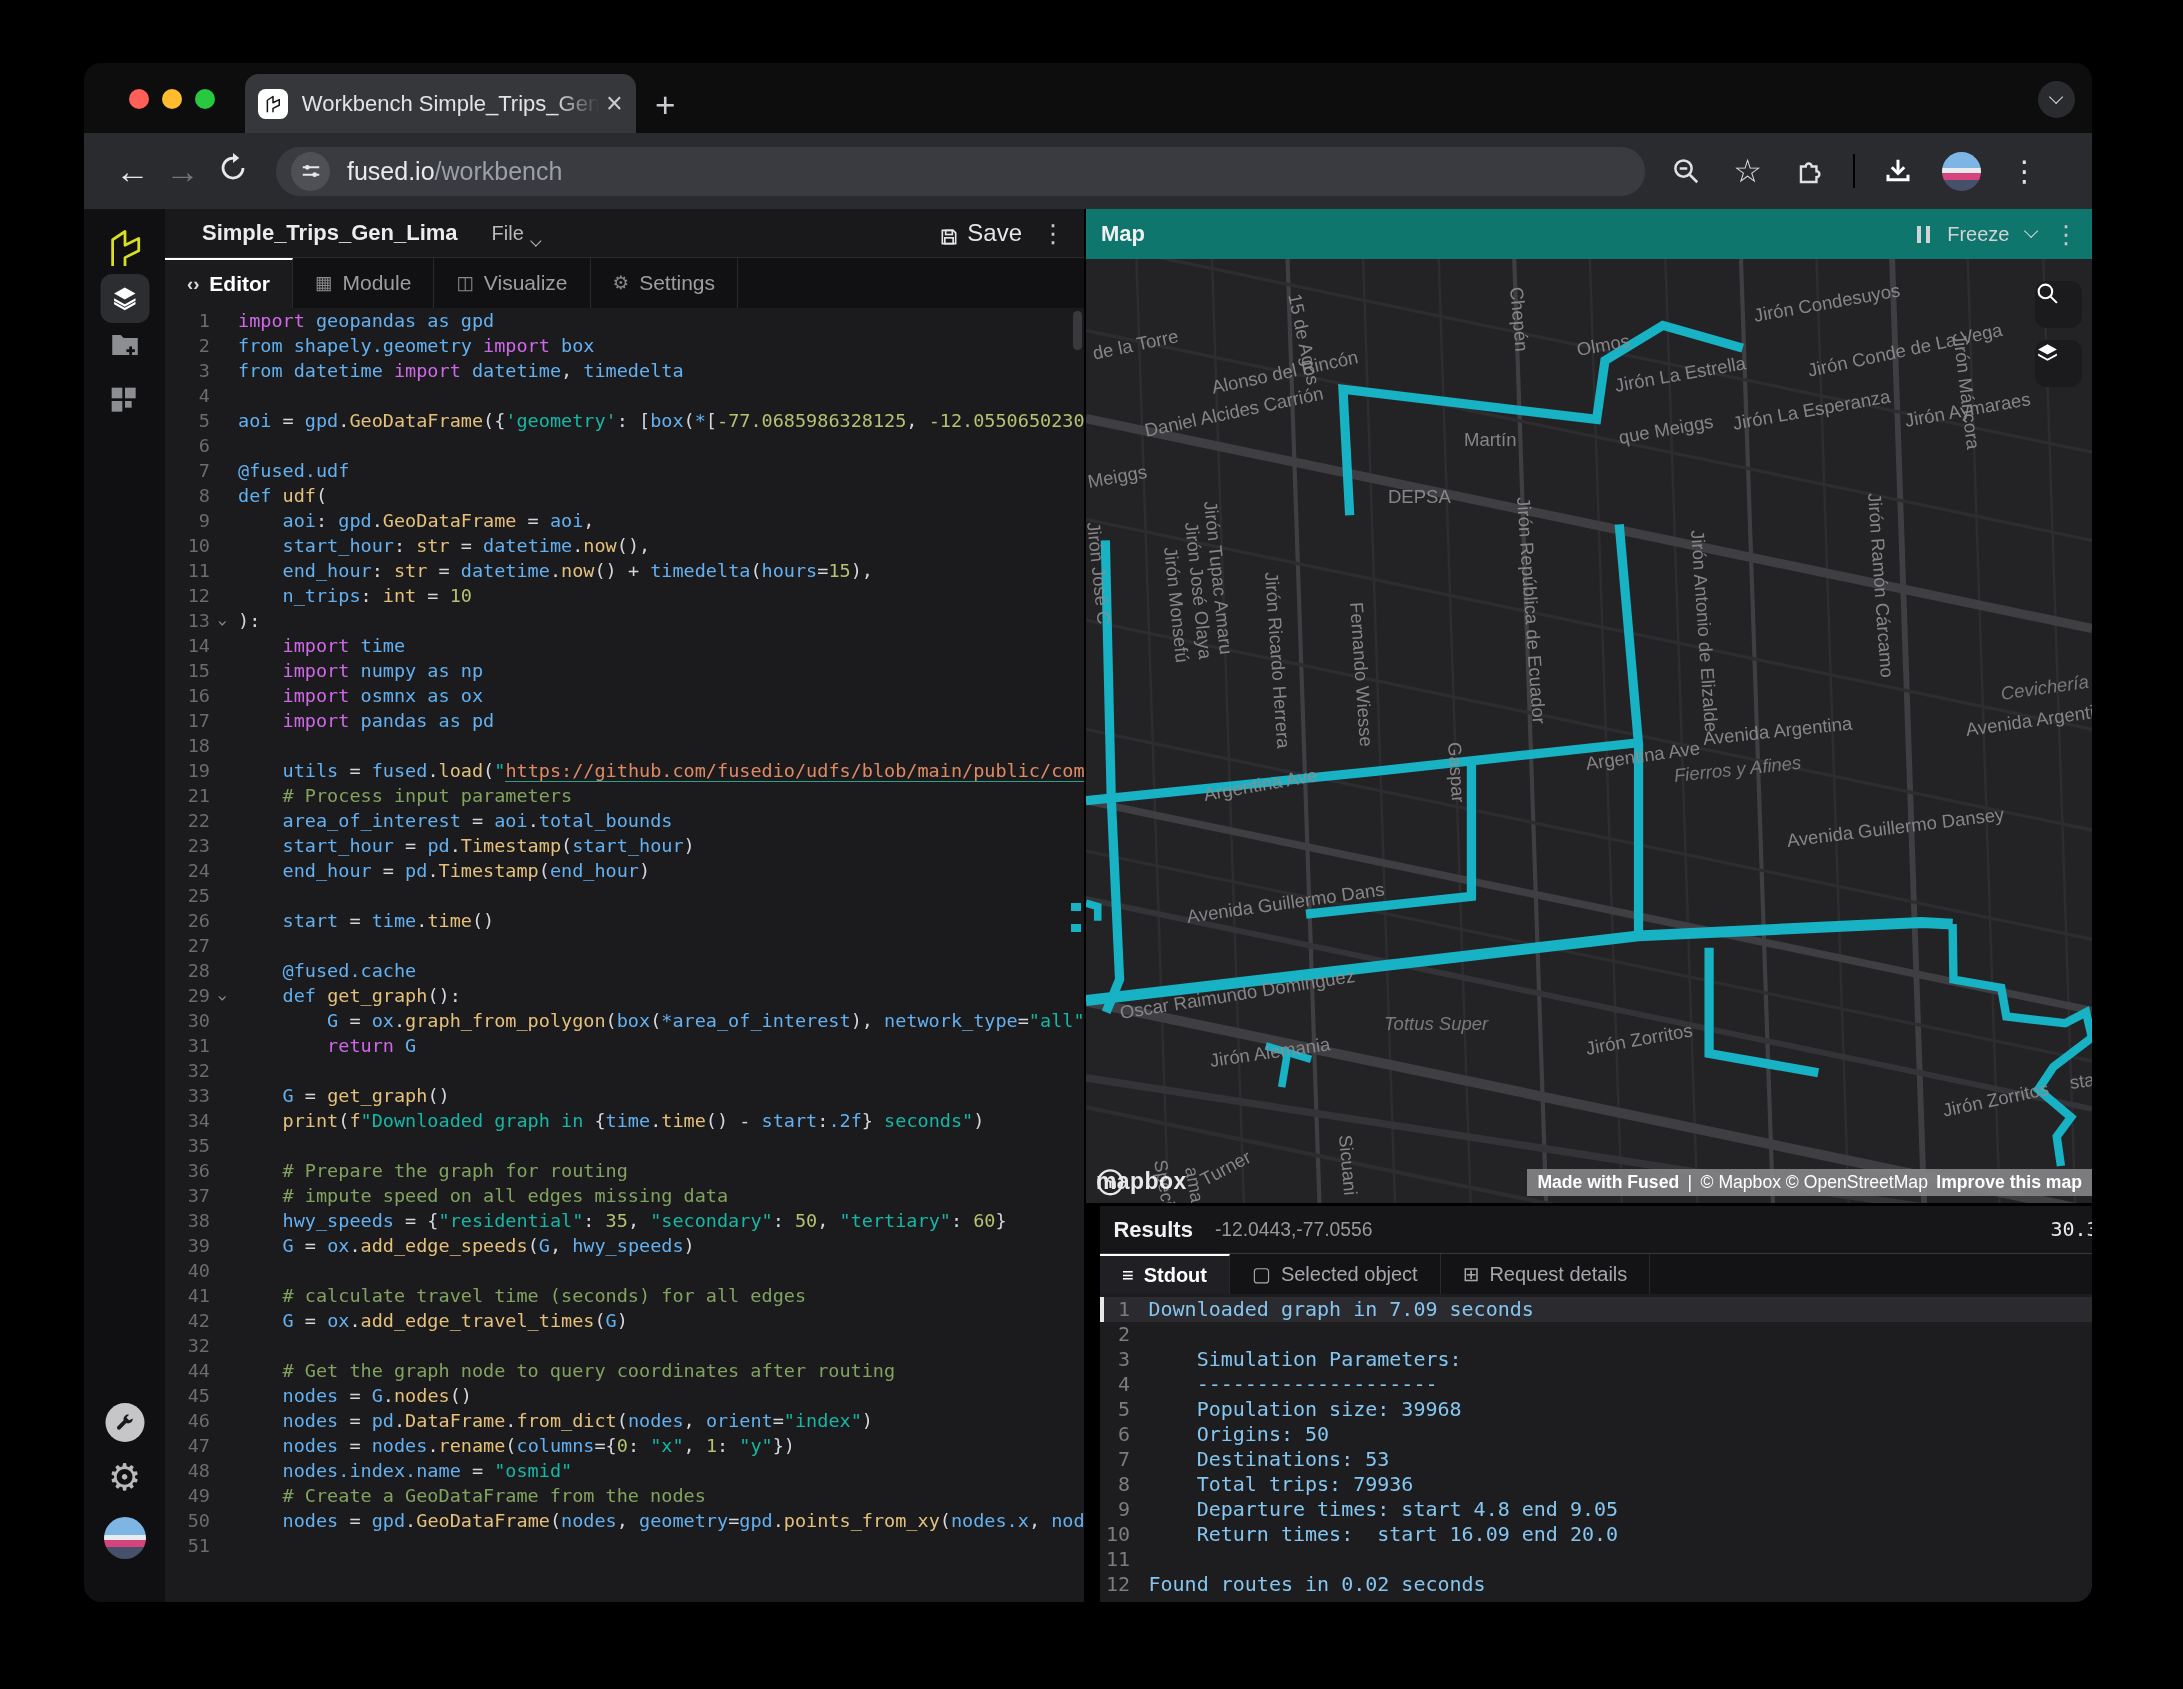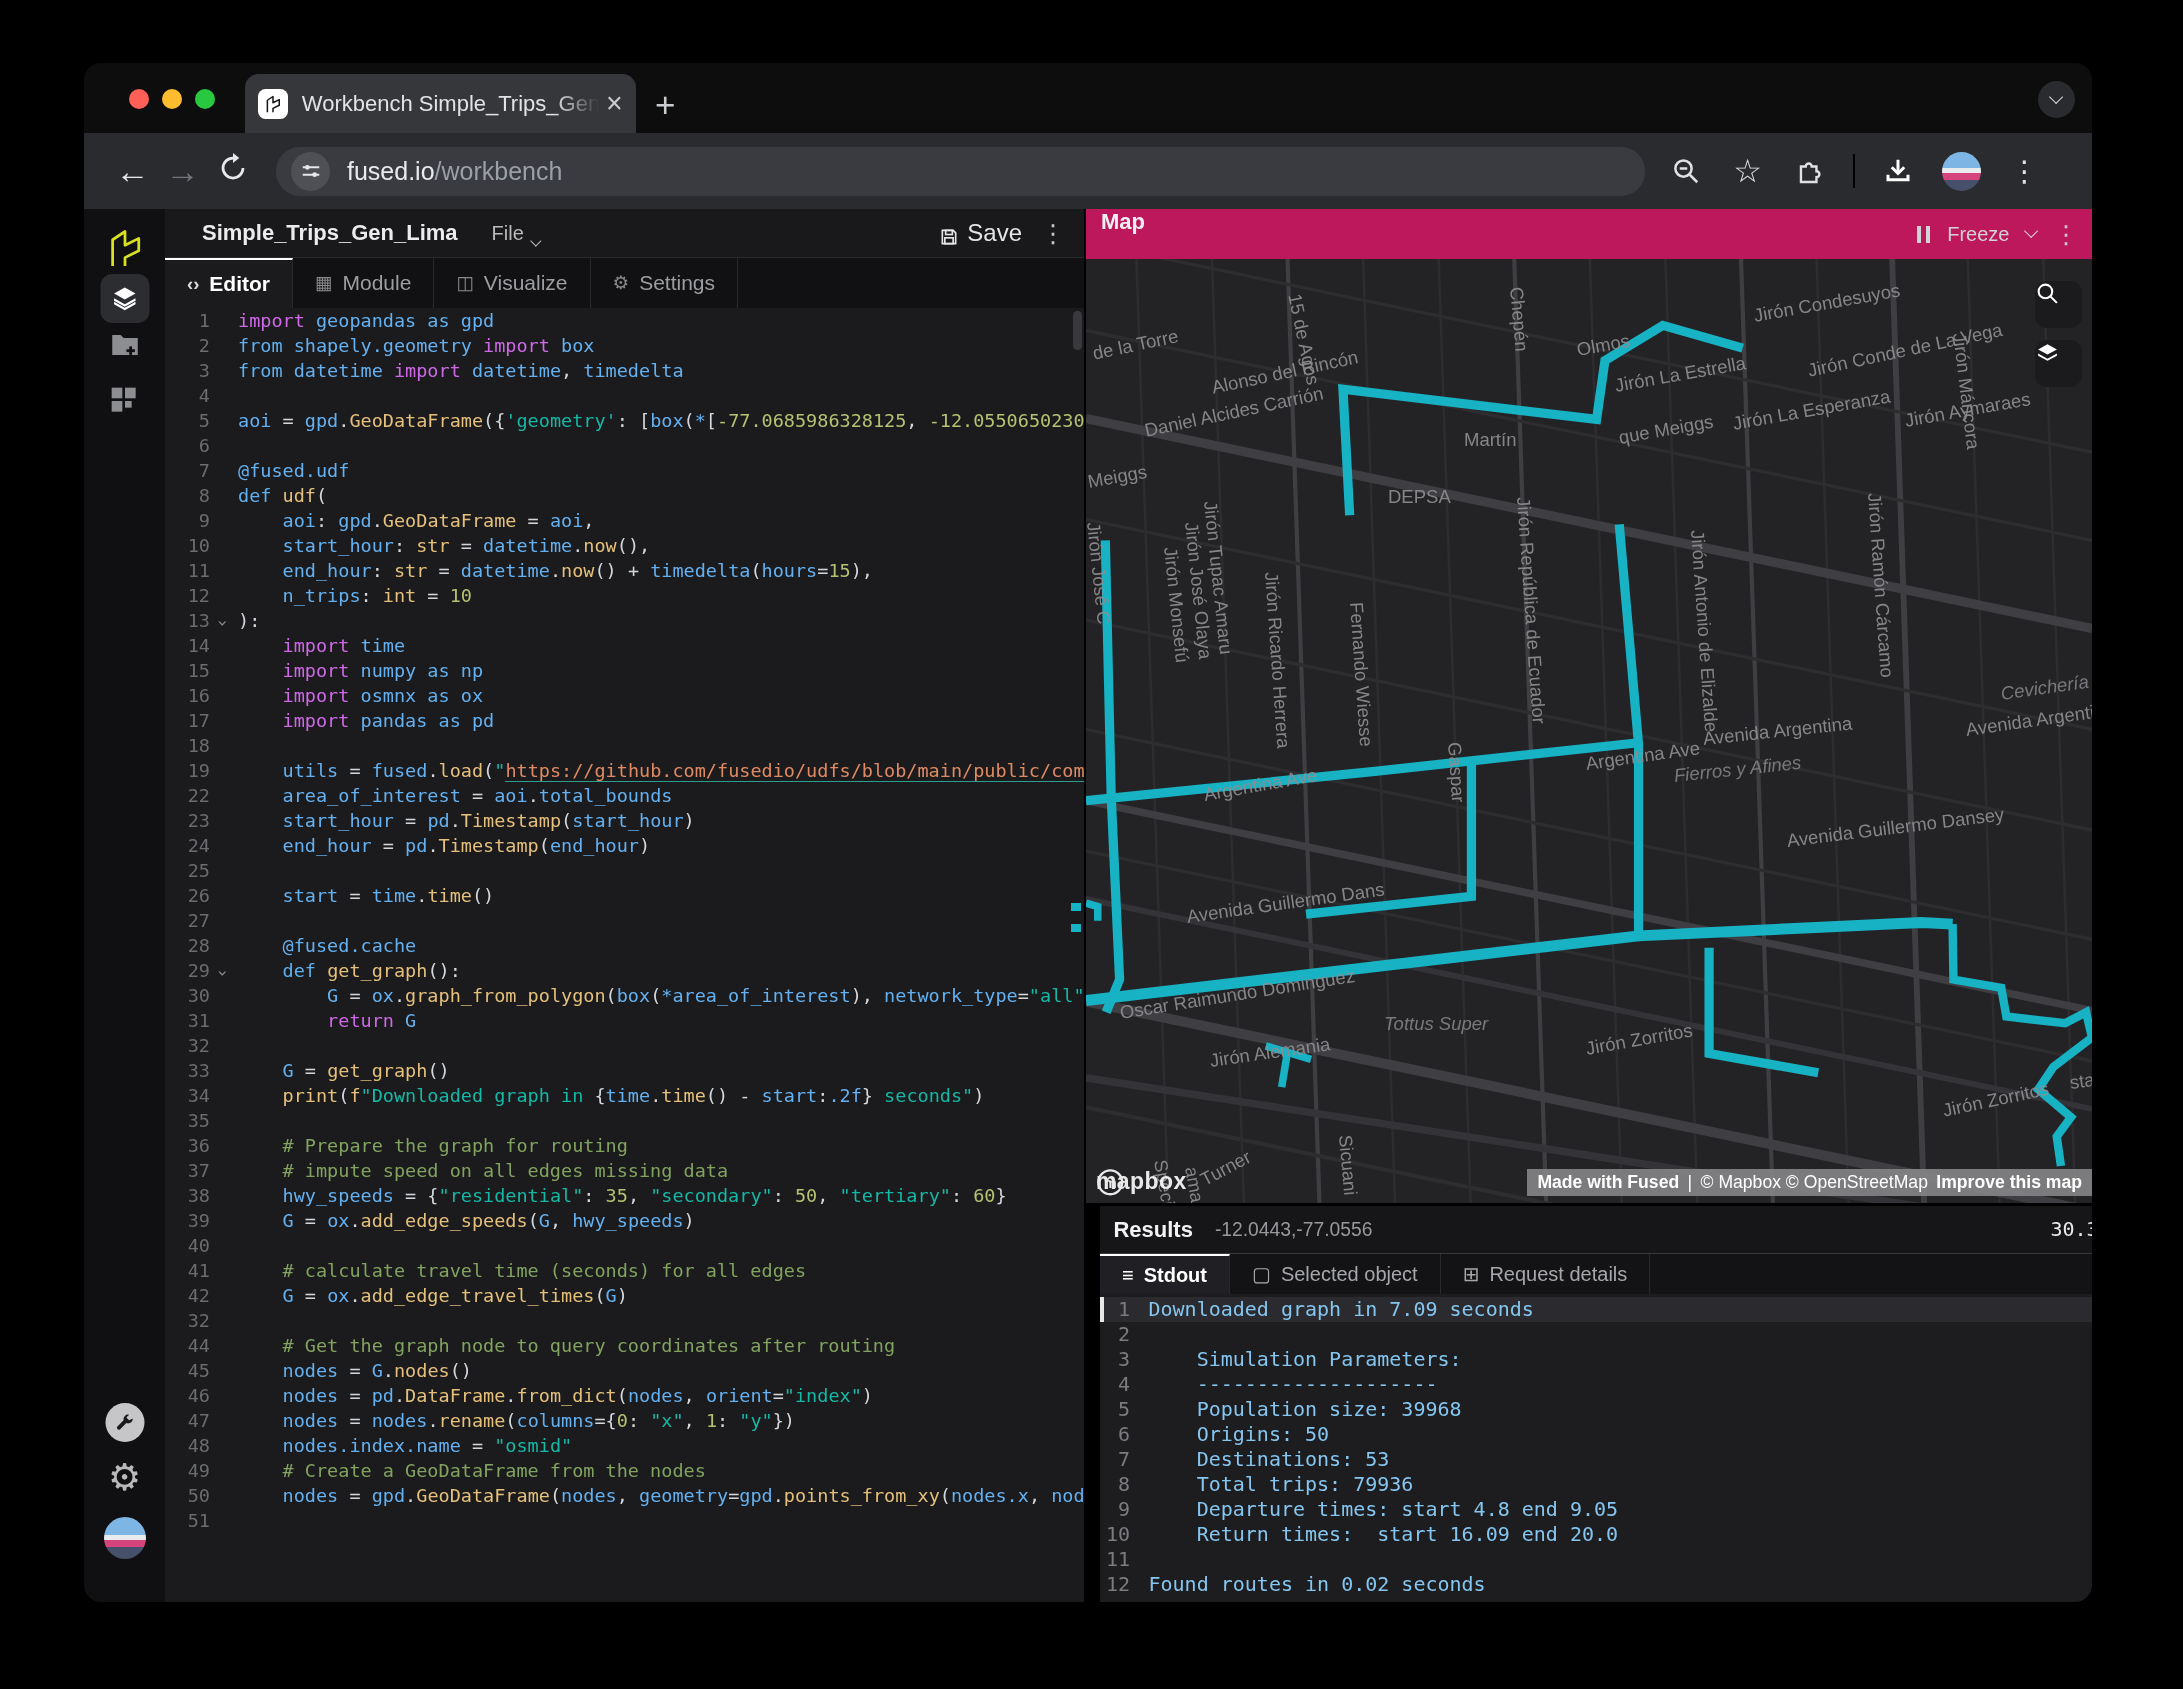--- a/index.html
+++ b/index.html
@@ -58,21 +58,21 @@
   .gut{width:45px;text-align:right;color:#6b6c6f;flex:0 0 auto;position:relative}
   .fold{position:absolute;right:-18.5px;top:2.5px;color:#8a8b8e;font-size:17px;transform:rotate(90deg)}
   .ctext{margin-left:28px;white-space:pre}
   .tk-k{color:#cf68e8}.tk-kb{color:#5fb0ef}.tk-b{color:#64b1f2}.tk-y{color:#e5c07b}
   .tk-s{color:#14b8a6}.tk-u{color:#e08a63;border-bottom:1.7px solid #2f9d8e}
   .tk-n{color:#b6c171}.tk-c{color:#82a35f}.tk-w{color:#d3d7dc}
   .ed-scroll-mark{position:absolute;width:10px;height:8.4px;right:3.4px}
   .ed-thumb{position:absolute;right:2.5px;top:102px;width:8.4px;height:39px;background:#39393d;border-radius:4.2px}
   
   .map-col{position:absolute;left:1002px;top:0;width:1006px;height:100%}
-  .map-header{position:absolute;left:0;top:0;width:100%;height:50px;background:#be185d;display:flex;}
+  .map-header{position:absolute;left:0;top:0;width:100%;height:50px;background:#0f766e;display:flex;align-items:center}
   .map-title{color:#f0f0f2;font-weight:bold;font-size:22px;margin-left:15px}
   .map-right{margin-left:auto;display:flex;align-items:center;gap:17px;margin-right:13.4px;color:#d2d3d6;font-size:20px}
   .pauseicon{width:13.4px;height:17px;border-left:4.2px solid #d2d3d6;border-right:4.2px solid #d2d3d6;box-sizing:border-box}
   .map{position:absolute;left:0;top:50px;width:1006px;height:944px;background:#232326;overflow:hidden}
   .map svg{position:absolute;left:0;top:0}
   .map-label{position:absolute;color:#8e8e91;font-size:18.5px;white-space:nowrap;transform-origin:0 50%;opacity:.92}
   .map-label.it{font-style:italic;color:#808084}
   .map-btn{position:absolute;right:10px;width:47px;height:47px;background:#1b1b1e;border-radius:11.8px;
     display:flex;align-items:center;justify-content:center}
   .mapbox-logo{position:absolute;left:10px;bottom:8.4px;display:flex;align-items:center;gap:6.7px;opacity:.9}
@@ -270,20 +270,21 @@
           <div class="code-line"><span class="gut">10</span><span class="ctext"><span class="tk-w">    </span><span class="tk-b">start_hour</span><span class="tk-w">: </span><span class="tk-y">str</span><span class="tk-w"> = </span><span class="tk-b">datetime</span><span class="tk-w">.</span><span class="tk-y">now</span><span class="tk-w">(),</span></span></div>
           <div class="code-line"><span class="gut">11</span><span class="ctext"><span class="tk-w">    </span><span class="tk-b">end_hour</span><span class="tk-w">: </span><span class="tk-y">str</span><span class="tk-w"> = </span><span class="tk-b">datetime</span><span class="tk-w">.</span><span class="tk-y">now</span><span class="tk-w">() + </span><span class="tk-b">timedelta</span><span class="tk-w">(</span><span class="tk-b">hours</span><span class="tk-w">=</span><span class="tk-n">15</span><span class="tk-w">),</span></span></div>
           <div class="code-line"><span class="gut">12</span><span class="ctext"><span class="tk-w">    </span><span class="tk-b">n_trips</span><span class="tk-w">: </span><span class="tk-y">int</span><span class="tk-w"> = </span><span class="tk-n">10</span></span></div>
           <div class="code-line"><span class="gut">13<span class="fold">›</span></span><span class="ctext"><span class="tk-w">):</span></span></div>
           <div class="code-line"><span class="gut">14</span><span class="ctext"><span class="tk-w">    </span><span class="tk-k">import</span><span class="tk-w"> </span><span class="tk-b">time</span></span></div>
           <div class="code-line"><span class="gut">15</span><span class="ctext"><span class="tk-w">    </span><span class="tk-k">import</span><span class="tk-w"> </span><span class="tk-b">numpy</span><span class="tk-kb"> as </span><span class="tk-b">np</span></span></div>
           <div class="code-line"><span class="gut">16</span><span class="ctext"><span class="tk-w">    </span><span class="tk-k">import</span><span class="tk-w"> </span><span class="tk-b">osmnx</span><span class="tk-kb"> as </span><span class="tk-b">ox</span></span></div>
           <div class="code-line"><span class="gut">17</span><span class="ctext"><span class="tk-w">    </span><span class="tk-k">import</span><span class="tk-w"> </span><span class="tk-b">pandas</span><span class="tk-kb"> as </span><span class="tk-b">pd</span></span></div>
           <div class="code-line"><span class="gut">18</span><span class="ctext"></span></div>
           <div class="code-line"><span class="gut">19</span><span class="ctext"><span class="tk-w">    </span><span class="tk-b">utils</span><span class="tk-w"> = </span><span class="tk-b">fused</span><span class="tk-w">.</span><span class="tk-y">load</span><span class="tk-w">(</span><span class="tk-s">"</span><span class="tk-u">https://github.com/fusedio/udfs/blob/main/public/comm</span></span></div>
+          <div class="code-line"><span class="gut">21</span><span class="ctext"><span class="tk-w">    </span><span class="tk-c"># Process input parameters</span></span></div>
           <div class="code-line"><span class="gut">22</span><span class="ctext"><span class="tk-w">    </span><span class="tk-b">area_of_interest</span><span class="tk-w"> = </span><span class="tk-b">aoi</span><span class="tk-w">.</span><span class="tk-b">total_bounds</span></span></div>
           <div class="code-line"><span class="gut">23</span><span class="ctext"><span class="tk-w">    </span><span class="tk-b">start_hour</span><span class="tk-w"> = </span><span class="tk-b">pd</span><span class="tk-w">.</span><span class="tk-y">Timestamp</span><span class="tk-w">(</span><span class="tk-b">start_hour</span><span class="tk-w">)</span></span></div>
           <div class="code-line"><span class="gut">24</span><span class="ctext"><span class="tk-w">    </span><span class="tk-b">end_hour</span><span class="tk-w"> = </span><span class="tk-b">pd</span><span class="tk-w">.</span><span class="tk-y">Timestamp</span><span class="tk-w">(</span><span class="tk-b">end_hour</span><span class="tk-w">)</span></span></div>
           <div class="code-line"><span class="gut">25</span><span class="ctext"></span></div>
           <div class="code-line"><span class="gut">26</span><span class="ctext"><span class="tk-w">    </span><span class="tk-b">start</span><span class="tk-w"> = </span><span class="tk-b">time</span><span class="tk-w">.</span><span class="tk-y">time</span><span class="tk-w">()</span></span></div>
           <div class="code-line"><span class="gut">27</span><span class="ctext"></span></div>
           <div class="code-line"><span class="gut">28</span><span class="ctext"><span class="tk-w">    </span><span class="tk-b">@fused.cache</span></span></div>
           <div class="code-line"><span class="gut">29<span class="fold">›</span></span><span class="ctext"><span class="tk-w">    </span><span class="tk-kb">def</span><span class="tk-w"> </span><span class="tk-y">get_graph</span><span class="tk-w">():</span></span></div>
           <div class="code-line"><span class="gut">30</span><span class="ctext"><span class="tk-w">        </span><span class="tk-b">G</span><span class="tk-w"> = </span><span class="tk-b">ox</span><span class="tk-w">.</span><span class="tk-y">graph_from_polygon</span><span class="tk-w">(</span><span class="tk-b">box</span><span class="tk-w">(</span><span class="tk-b">*area_of_interest</span><span class="tk-w">), </span><span class="tk-b">network_type</span><span class="tk-w">=</span><span class="tk-s">"all"</span><span class="tk-w">)</span></span></div>
           <div class="code-line"><span class="gut">31</span><span class="ctext"><span class="tk-w">        </span><span class="tk-k">return</span><span class="tk-w"> </span><span class="tk-b">G</span></span></div>

